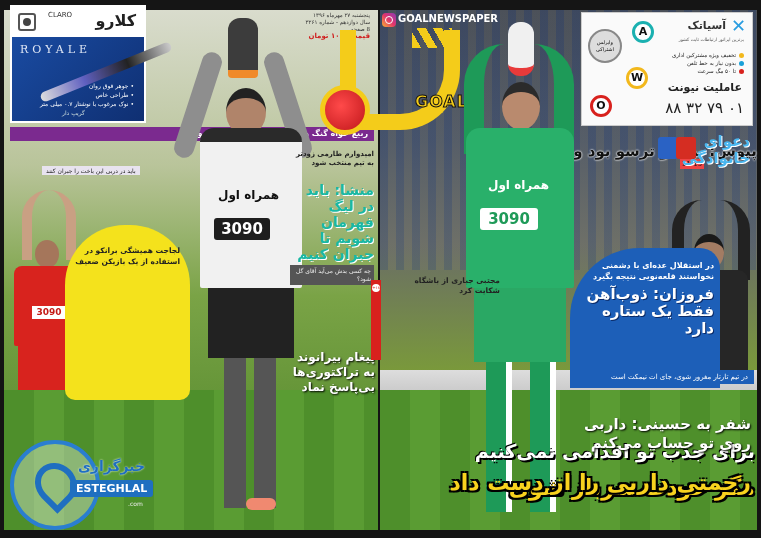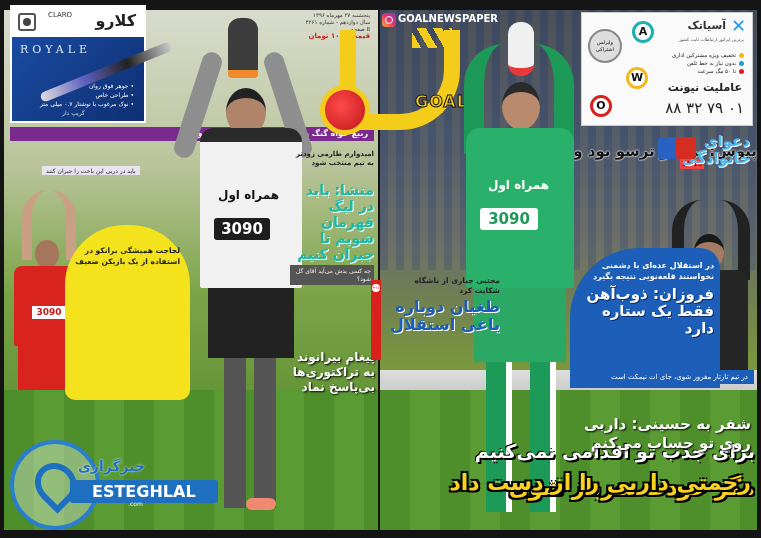--- a/index.html
+++ b/index.html
@@ -130,21 +130,21 @@
 
 .spine{position:absolute;left:371px;top:280px;width:10px;height:80px;background:#d8211d}
 .spine .age{position:absolute;left:1px;top:4px;width:8px;height:8px;border-radius:50%;background:#fff;font-size:4px;text-align:center;line-height:8px;color:#d8211d}
 
 .right-bottom1{position:absolute;right:10px;top:415px;width:200px;direction:rtl;text-align:right;font-size:15px;font-weight:bold;color:#fff;line-height:19px;text-shadow:1px 1px 2px #000}
 .right-bottom2{position:absolute;right:10px;top:470px;width:360px;direction:rtl;text-align:right;font-size:22px;font-weight:bold;color:#f8d21e;text-shadow:2px 2px 0 #000,-2px -2px 0 #000,2px -2px 0 #000,-2px 2px 0 #000}
 
 
 .wm{position:absolute;left:10px;top:440px;width:90px;height:90px;border-radius:50%;border:4px solid #2a7ed0;background:rgba(255,255,255,.35)}
 .wm .pin{position:absolute;left:22px;top:18px;width:40px;height:44px;border:6px solid #1f6fc0;border-radius:50% 50% 50% 0;transform:rotate(-45deg)}
-.wm-label{position:absolute;left:70px;top:480px;background:#1f6fc0;color:#fff;font-weight:bold;font-size:16px;padding:2px 22px;border-radius:3px}
+.wm-label{position:absolute;left:70px;top:480px;background:#1f6fc0;color:#fff;font-weight:bold;font-size:11px;padding:2px 6px;border-radius:3px}
 .wm-fa{position:absolute;left:78px;top:458px;color:#1f6fc0;font-weight:bold;font-size:14px;text-shadow:0 0 2px #fff}
 .wm-url{position:absolute;left:128px;top:500px;font-size:6px;color:#eee}
 </style>
 </head>
 <body>
 
 <div class="page">
   <div class="topbar"></div>
 
   <div class="left">
@@ -273,21 +273,20 @@
   </div>
 
   <div class="blue-bubble">
     <div class="kicker">در استقلال عده‌ای با دشمنی نخواستند قلعه‌نویی نتیجه بگیرد</div>
     <div class="title">فروزان: ذوب‌آهن فقط یک ستاره دارد</div>
   </div>
   <div class="blue-strip">در تیم تارتار مغرور شوی، جای ات نیمکت است</div>
 
   <div class="toghyan">
     <div class="kicker">مجتبی جباری از باشگاه شکایت کرد</div>
-    <div class="title">طغیان دوباره یاغی استقلال</div>
   </div>
 
   <div class="left-bottom1">برای جذب تو اقدامی نمی‌کنیم</div>
   <div class="left-bottom2">مگر خودت سرباز شوی</div>
 
   <div class="right-bottom1">شفر به حسینی: داربی روی تو حساب می‌کنم</div>
   <div class="right-bottom2">رحمتی داربی را از دست داد</div>
 
   <div class="wm">
     <div class="pin"></div>

